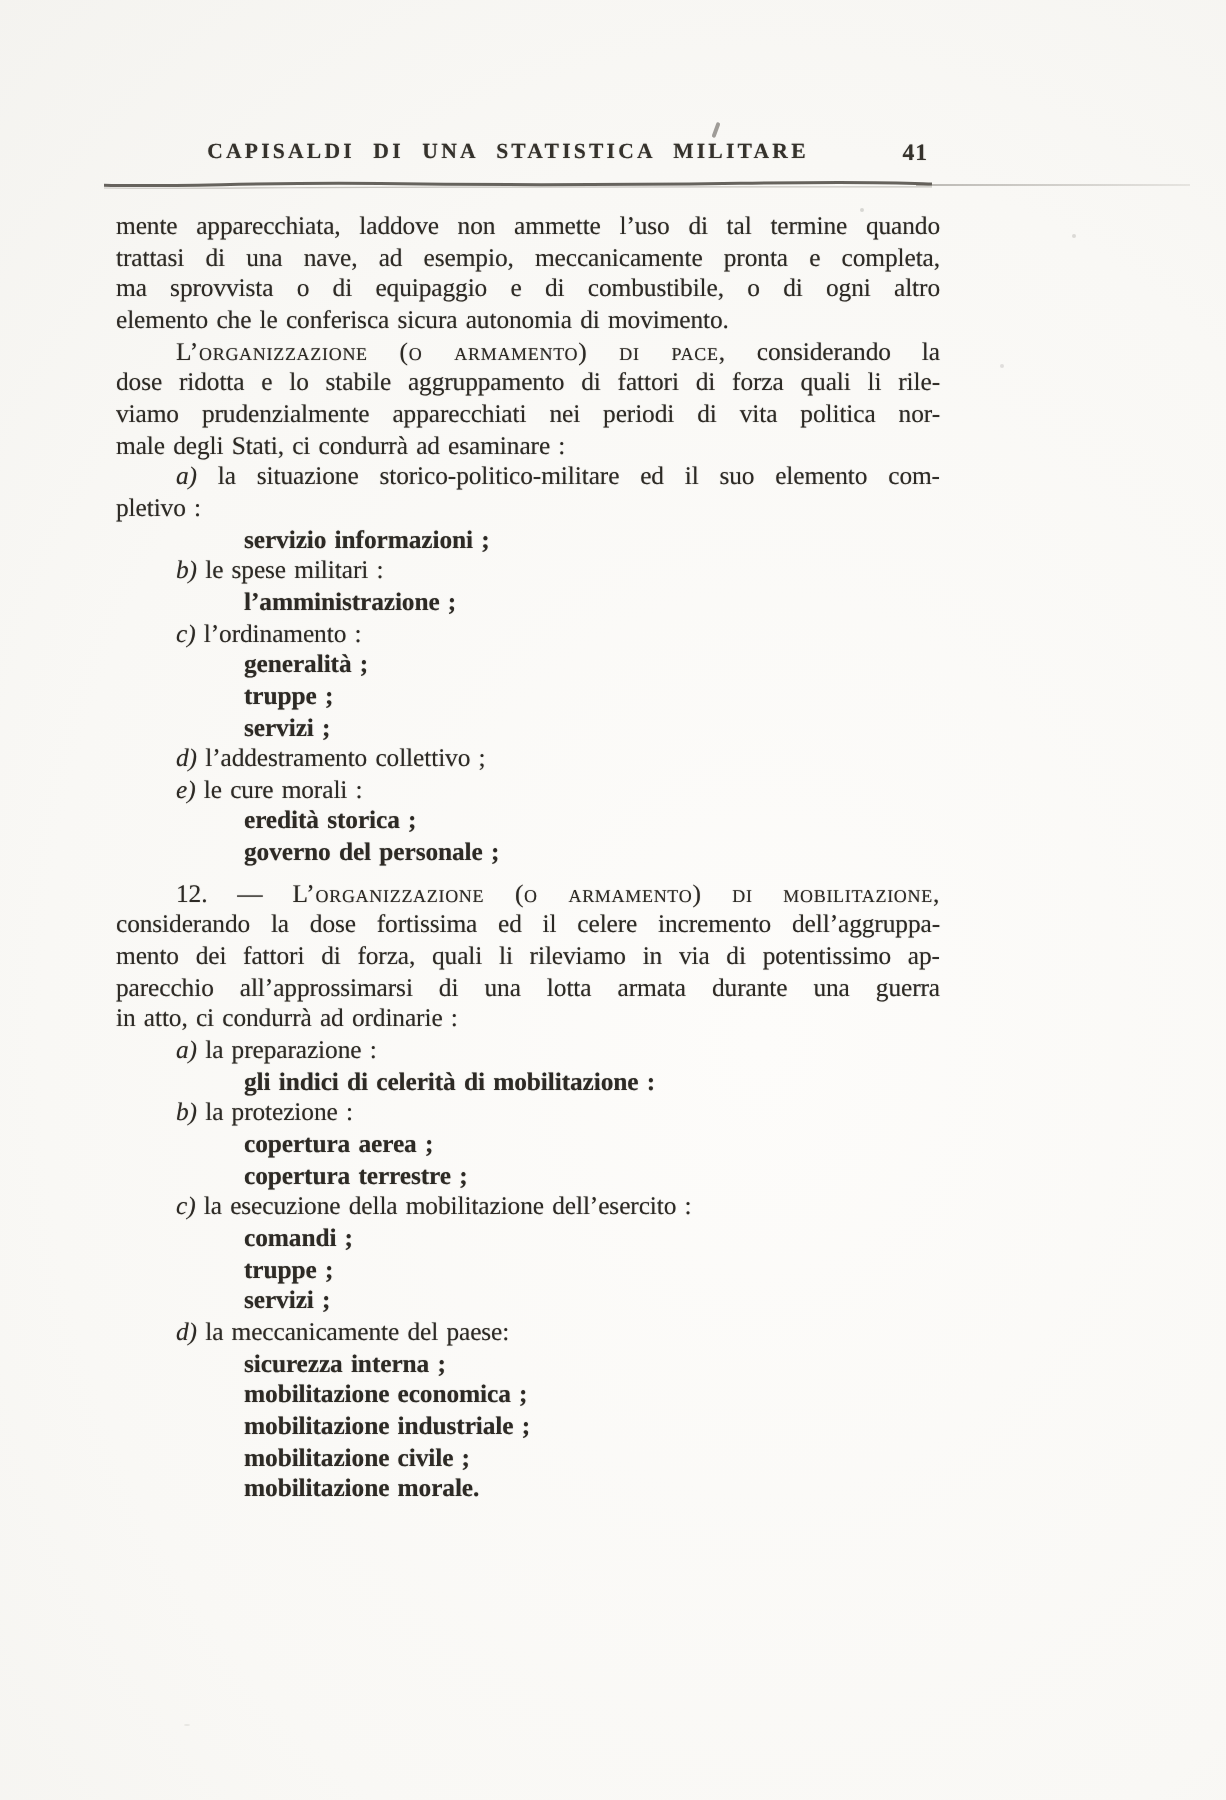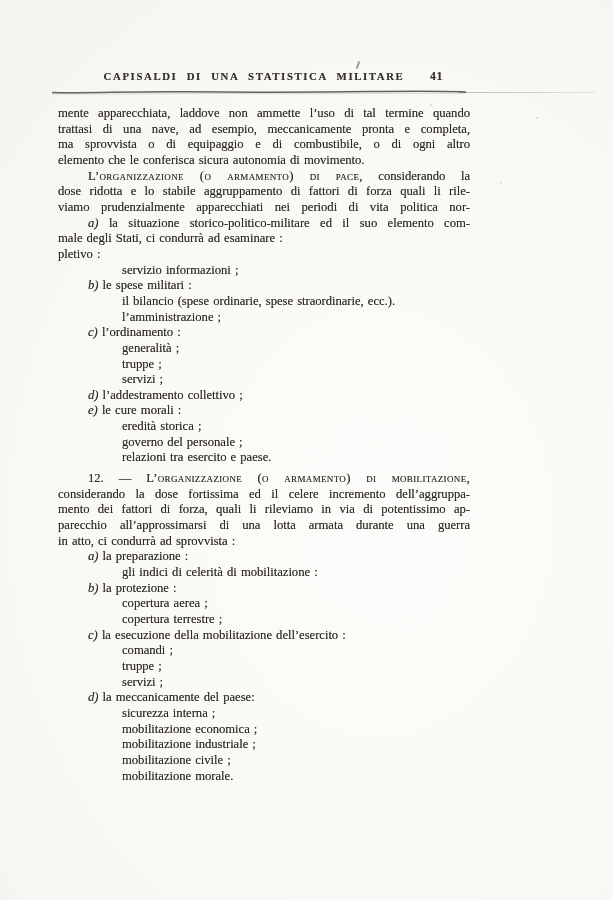--- a/index.html
+++ b/index.html
@@ -7,38 +7,38 @@
     position:relative;width:613px;height:900px;overflow:hidden;
     background:radial-gradient(ellipse 130% 110% at 62% 58%, #fdfcfa 0%, #f9f8f5 45%, #f2f1ed 82%, #ebe9e5 100%);
     font-family:"Liberation Serif","DejaVu Serif",serif;
   }
   .runhead{
     position:absolute;left:58px;top:70px;width:392px;text-align:center;
     font-weight:700;font-size:10.8px;letter-spacing:1.6px;word-spacing:5px;
     color:#35322c;text-shadow:0 0 .5px rgba(50,45,38,.5);
   }
   .pagenum{
-    position:absolute;left:430px;top:69px;width:34px;
+    position:absolute;left:430px;top:69px;width:34px;text-align:right;
     font-weight:700;font-size:11.8px;color:#35322c;letter-spacing:.5px;
     text-shadow:0 0 .5px rgba(50,45,38,.5);
   }
   .rule-main{position:absolute;left:50px;top:88px;}
   .rule-ext{
     position:absolute;left:458px;top:92px;width:137px;height:1px;
     background:linear-gradient(to right, rgba(95,90,82,.40), rgba(120,114,104,.14));
   }
   .col{
     position:absolute;left:58px;top:106px;width:412px;
     font-size:12.7px;line-height:15.65px;color:#2d2a25;
     letter-spacing:-0.05px;word-spacing:1px;
     text-shadow:0 0 .5px rgba(50,45,38,.5);
   }
   .tl{min-height:15.65px;}
   .ind1{padding-left:30px;}
-  .ind2{padding-left:64px;}
+  .ind2{padding-left:64px;font-weight:bold;}
   .j{text-align:justify;text-align-last:justify;}
   .gap{margin-top:5px;}
   .sc{font-variant:small-caps;letter-spacing:.35px;margin-top:12px;}
   .it{font-style:italic;}
   .speck{position:absolute;border-radius:50%;}
   .sp1{left:357px;top:61px;width:2px;height:8px;background:#55504a;transform:rotate(20deg);opacity:.55;border-radius:1px;}
   .sp2{left:536px;top:117px;width:2px;height:2px;background:rgba(40,36,30,.14);}
   .sp3{left:500px;top:182px;width:2px;height:2px;background:rgba(40,36,30,.12);}
   .sp4{left:430px;top:104px;width:2px;height:2px;background:rgba(40,36,30,.16);}
   .sp5{left:92px;top:862px;width:3px;height:1px;background:rgba(40,36,30,.08);}
@@ -58,41 +58,39 @@
   <div class="rule-ext"></div>
 
   <div class="col" id="col">
       <div class="tl ind0 j"><span>mente apparecchiata, laddove non ammette l’uso di tal termine quando</span></div>
       <div class="tl ind0 j"><span>trattasi di una nave, ad esempio, meccanicamente pronta e completa,</span></div>
       <div class="tl ind0 j"><span>ma sprovvista o di equipaggio e di combustibile, o di ogni altro</span></div>
       <div class="tl ind0"><span>elemento che le conferisca sicura autonomia di movimento.</span></div>
       <div class="tl ind1 j"><span class="sc">L’organizzazione (o armamento) di pace,</span><span> considerando la</span></div>
       <div class="tl ind0 j"><span>dose ridotta e lo stabile aggruppamento di fattori di forza quali li rile-</span></div>
       <div class="tl ind0 j"><span>viamo prudenzialmente apparecchiati nei periodi di vita politica nor-</span></div>
+      <div class="tl ind0"><span>male degli Stati, ci condurrà ad esaminare :</span></div>
       <div class="tl ind1 j"><span class="it">a)</span><span> la situazione storico-politico-militare ed il suo elemento com-</span></div>
-      <div class="tl ind0"><span>male degli Stati, ci condurrà ad esaminare :</span></div>
       <div class="tl ind0"><span>pletivo :</span></div>
       <div class="tl ind2"><span>servizio informazioni ;</span></div>
       <div class="tl ind1"><span class="it">b)</span><span> le spese militari :</span></div>
-      <div class="tl ind2"><span>il bilancio (spese ordinarie, spese straordinarie, ecc.).</span></div>
       <div class="tl ind2"><span>l’amministrazione ;</span></div>
       <div class="tl ind1"><span class="it">c)</span><span> l’ordinamento :</span></div>
       <div class="tl ind2"><span>generalità ;</span></div>
       <div class="tl ind2"><span>truppe ;</span></div>
       <div class="tl ind2"><span>servizi ;</span></div>
       <div class="tl ind1"><span class="it">d)</span><span> l’addestramento collettivo ;</span></div>
       <div class="tl ind1"><span class="it">e)</span><span> le cure morali :</span></div>
       <div class="tl ind2"><span>eredità storica ;</span></div>
       <div class="tl ind2"><span>governo del personale ;</span></div>
-      <div class="tl ind2"><span>relazioni tra esercito e paese.</span></div>
       <div class="tl ind1 j gap"><span>12. — </span><span class="sc">L’organizzazione (o armamento) di mobilitazione,</span></div>
       <div class="tl ind0 j"><span>considerando la dose fortissima ed il celere incremento dell’aggruppa-</span></div>
       <div class="tl ind0 j"><span>mento dei fattori di forza, quali li rileviamo in via di potentissimo ap-</span></div>
       <div class="tl ind0 j"><span>parecchio all’approssimarsi di una lotta armata durante una guerra</span></div>
-      <div class="tl ind0"><span>in atto, ci condurrà ad sprovvista :</span></div>
+      <div class="tl ind0"><span>in atto, ci condurrà ad ordinarie :</span></div>
       <div class="tl ind1"><span class="it">a)</span><span> la preparazione :</span></div>
       <div class="tl ind2"><span>gli indici di celerità di mobilitazione :</span></div>
       <div class="tl ind1"><span class="it">b)</span><span> la protezione :</span></div>
       <div class="tl ind2"><span>copertura aerea ;</span></div>
       <div class="tl ind2"><span>copertura terrestre ;</span></div>
       <div class="tl ind1"><span class="it">c)</span><span> la esecuzione della mobilitazione dell’esercito :</span></div>
       <div class="tl ind2"><span>comandi ;</span></div>
       <div class="tl ind2"><span>truppe ;</span></div>
       <div class="tl ind2"><span>servizi ;</span></div>
       <div class="tl ind1"><span class="it">d)</span><span> la meccanicamente del paese:</span></div>

